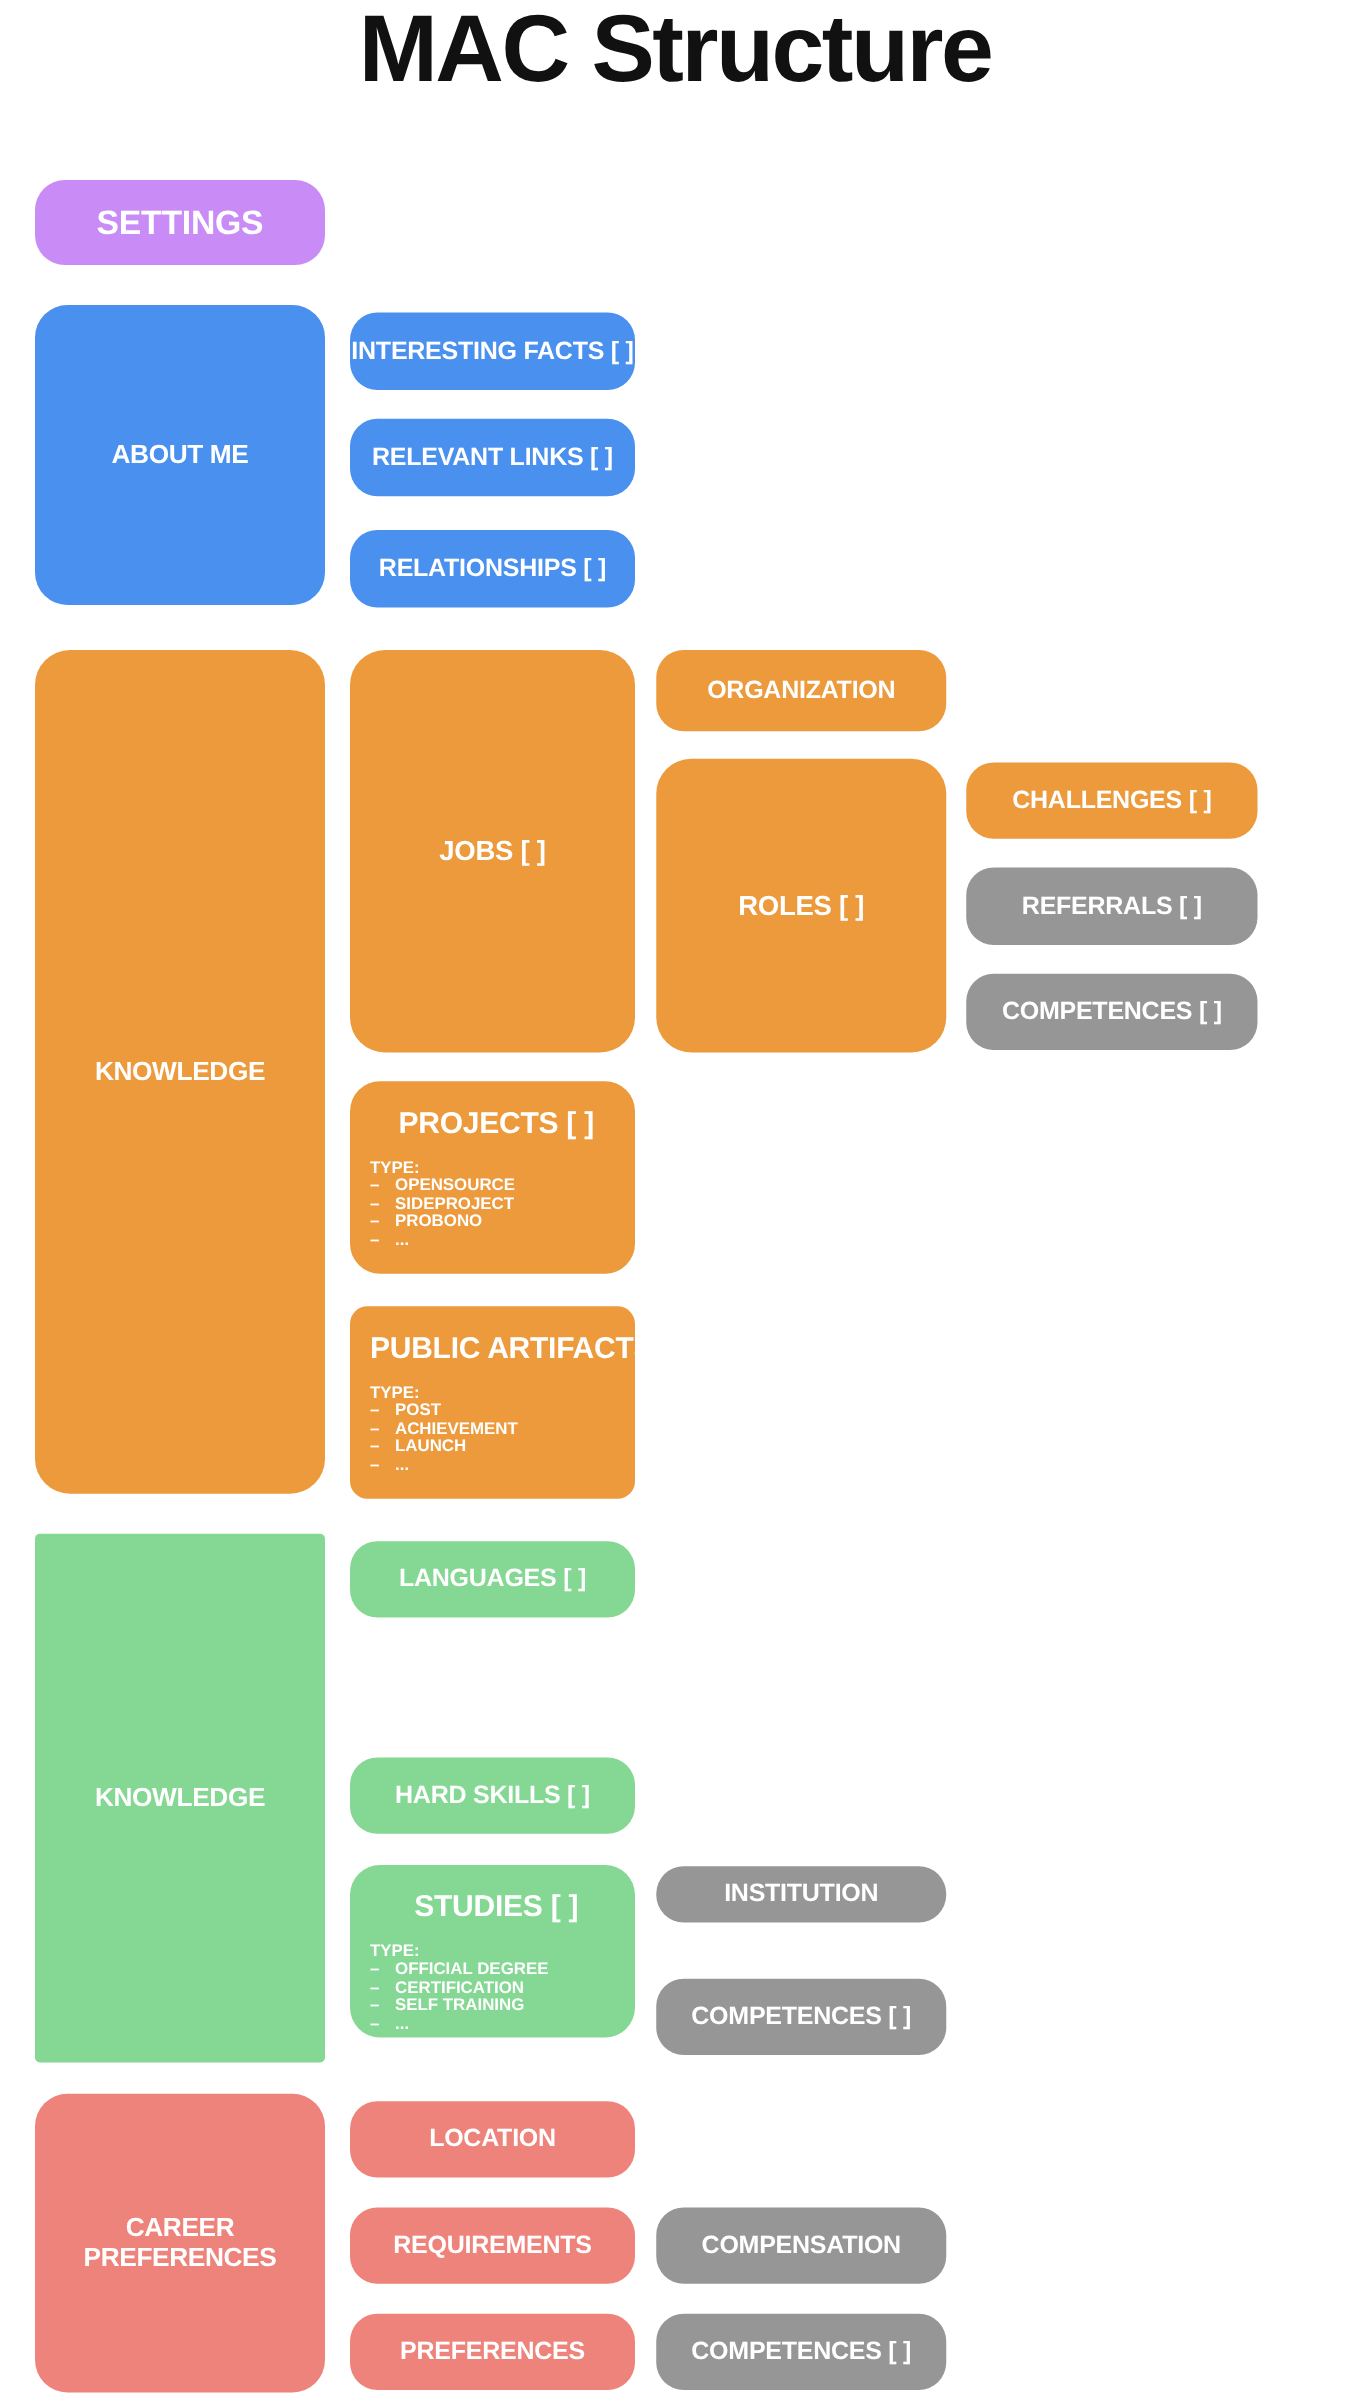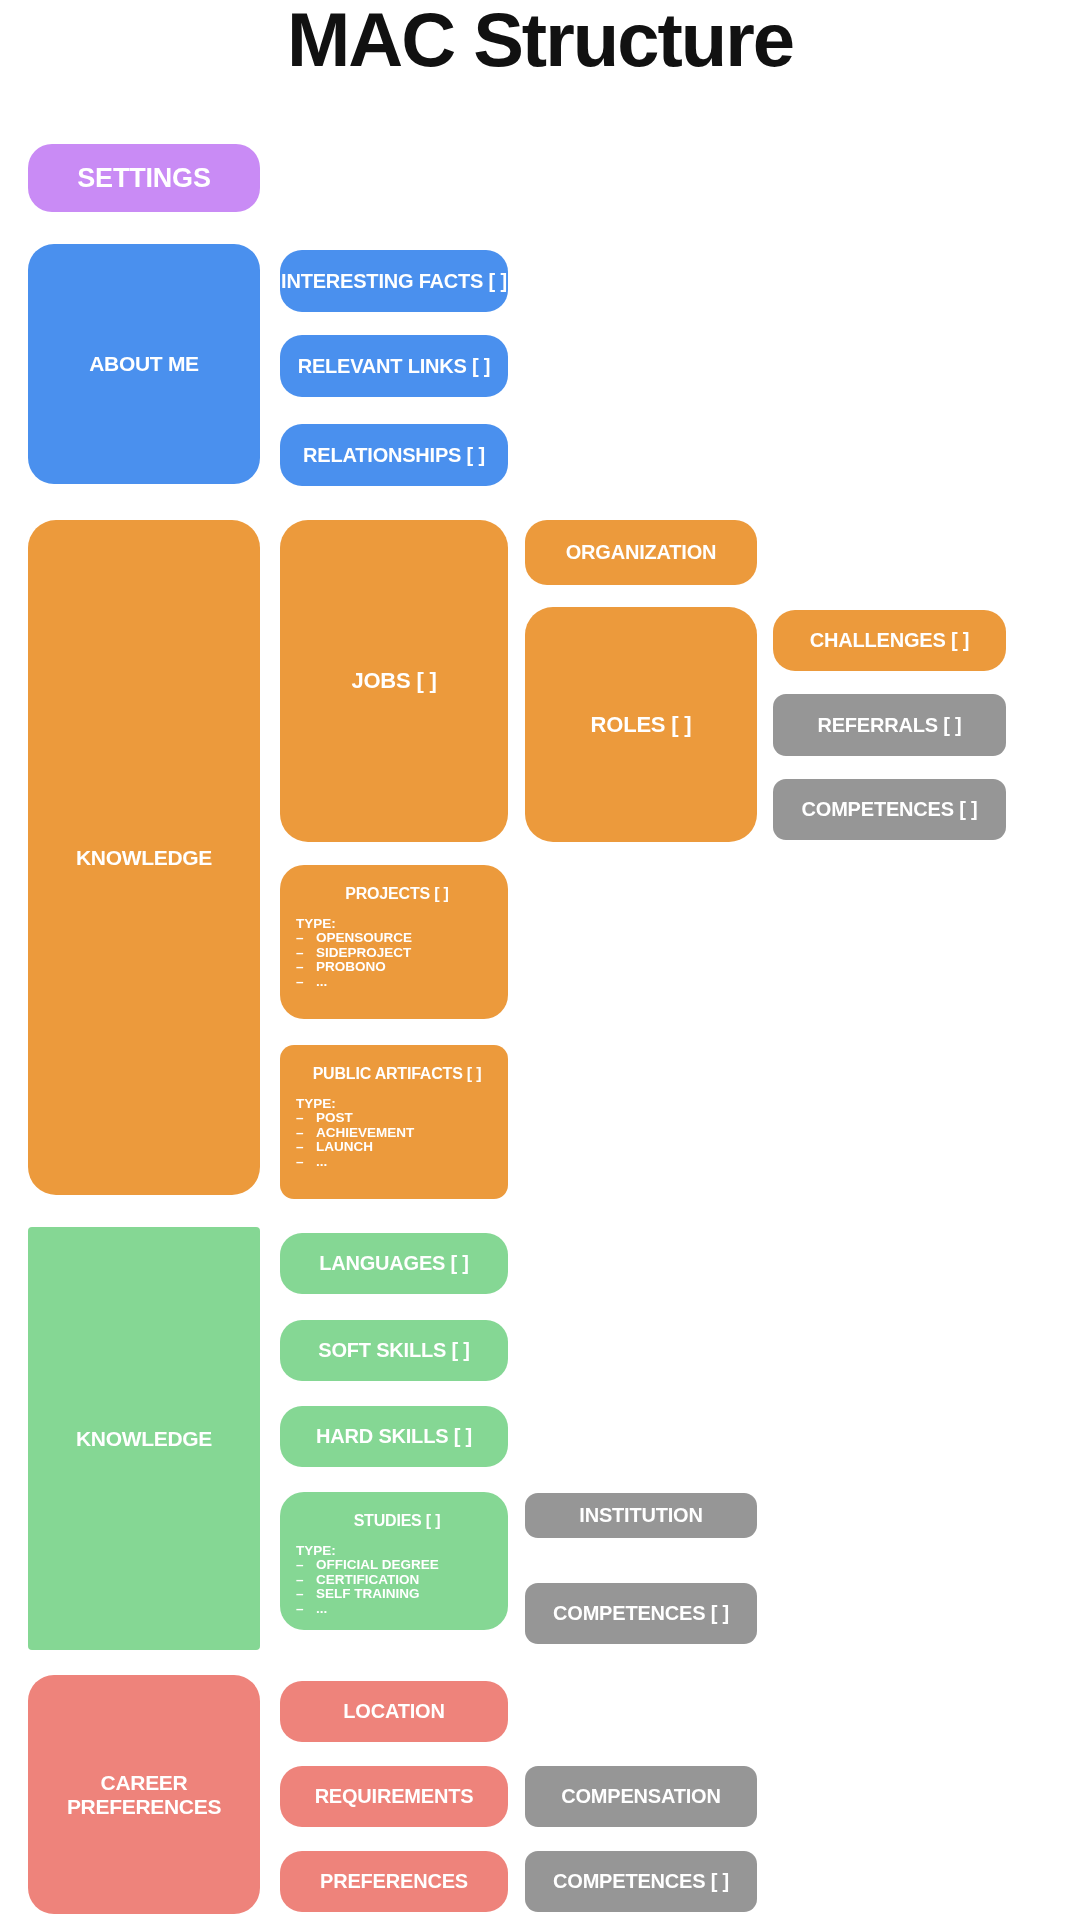--- a/index.html
+++ b/index.html
@@ -19,27 +19,27 @@
   }
   .leaf{font-size:20px;border-radius:22px;white-space:nowrap;letter-spacing:-0.2px;}
   .parent{font-size:21px;border-radius:26px;line-height:1.12;padding:0 8px;letter-spacing:-0.3px;}
   .bigchild{font-size:22px;border-radius:28px;letter-spacing:-0.2px;}
 
   .purple{background:var(--purple);}
   .blue{background:var(--blue);}
   .orange{background:var(--orange);}
   .green{background:var(--green);}
   .salmon{background:var(--salmon);}
-  .gray{background:var(--gray);border-radius:13px;}
+  .gray{background:var(--gray);}
 
   .typebox{
     flex-direction:column;align-items:stretch;justify-content:flex-start;
     border-radius:24px;padding:20px 10px 0 16px;text-align:left;
   }
-  .typebox .bt{font-size:16px;text-align:center;letter-spacing:-0.2px;margin-bottom:13px;white-space:nowrap;}
+  .typebox .bt{font-size:24px;text-align:center;letter-spacing:-0.2px;margin-bottom:13px;white-space:nowrap;}
   .tlab{font-size:13.5px;line-height:15px;}
   .ti{display:flex;font-size:13.5px;line-height:14.5px;}
   .ti::before{content:"–";width:20px;flex:0 0 20px;}
 </style>
 </head>
 <body>
 
 <div class="canvas">
 
   <h1 class="title">MAC Structure</h1>
@@ -100,23 +100,20 @@
     <div class="ti">LAUNCH</div>
     <div class="ti">...</div>
   </div>
 
   <div class="box parent green" style="left:28px;top:1227px;width:232px;height:423px;border-radius:4px;">
     <span>KNOWLEDGE</span>
   </div>
   <div class="box leaf green" style="left:280px;top:1233px;width:228px;height:61px;">
     <span>LANGUAGES [ ]</span>
   </div>
-  <div class="box leaf green" style="left:280px;top:1320px;width:228px;height:61px;">
-    <span>SOFT SKILLS [ ]</span>
-  </div>
   <div class="box leaf green" style="left:280px;top:1406px;width:228px;height:61px;">
     <span>HARD SKILLS [ ]</span>
   </div>
 
   <div class="box typebox green" style="left:280px;top:1492px;width:228px;height:138px;">
     <div class="bt">STUDIES [ ]</div>
     <div class="tlab">TYPE:</div>
     <div class="ti">OFFICIAL DEGREE</div>
     <div class="ti">CERTIFICATION</div>
     <div class="ti">SELF TRAINING</div>

